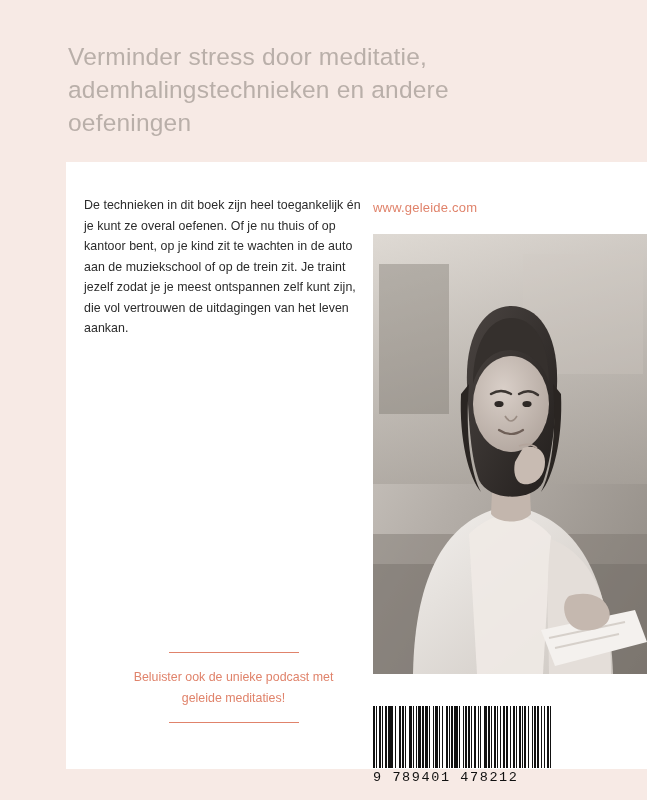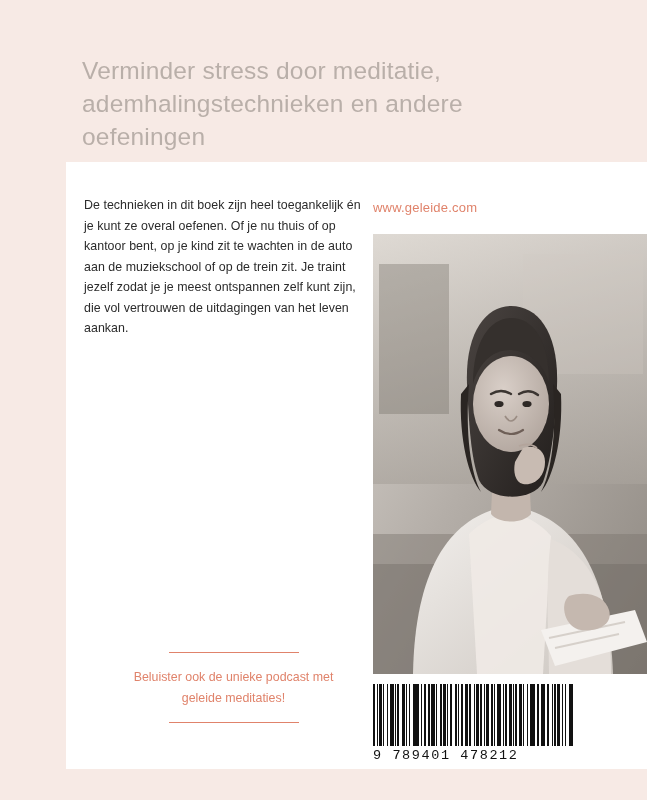--- a/index.html
+++ b/index.html
@@ -23,21 +23,21 @@
   .headline {
     position: absolute;
     left: 0;
     top: 0;
     width: 647px;
     height: 162px;
     box-sizing: border-box;
     padding: 38px 70px 0 66px;
   }
   .headline h1 {
-    margin: 16px;
+    margin: 2px;
     font-weight: 400;
     font-size: 24.5px;
     line-height: 33px;
     color: #b9afa9;
     letter-spacing: 0.2px;
   }
   
   .card {
     position: absolute;
     left: 66px;
@@ -96,22 +96,22 @@
     top: 72px;
     width: 274px;
     height: 440px;
     overflow: hidden;
     background: #c9c3bd;
   }
   .photo svg { display: block; }
   .barcode {
     position: absolute;
     left: 307px;
-    top: 522px;
-    width: 200px;
+    top: 544px;
+    width: 178px;
   }
   .barcode .bars {
     display: flex;
     align-items: flex-end;
     height: 62px;
     gap: 0;
   }
   .barcode .bars i {
     display: block;
     background: #111111;

